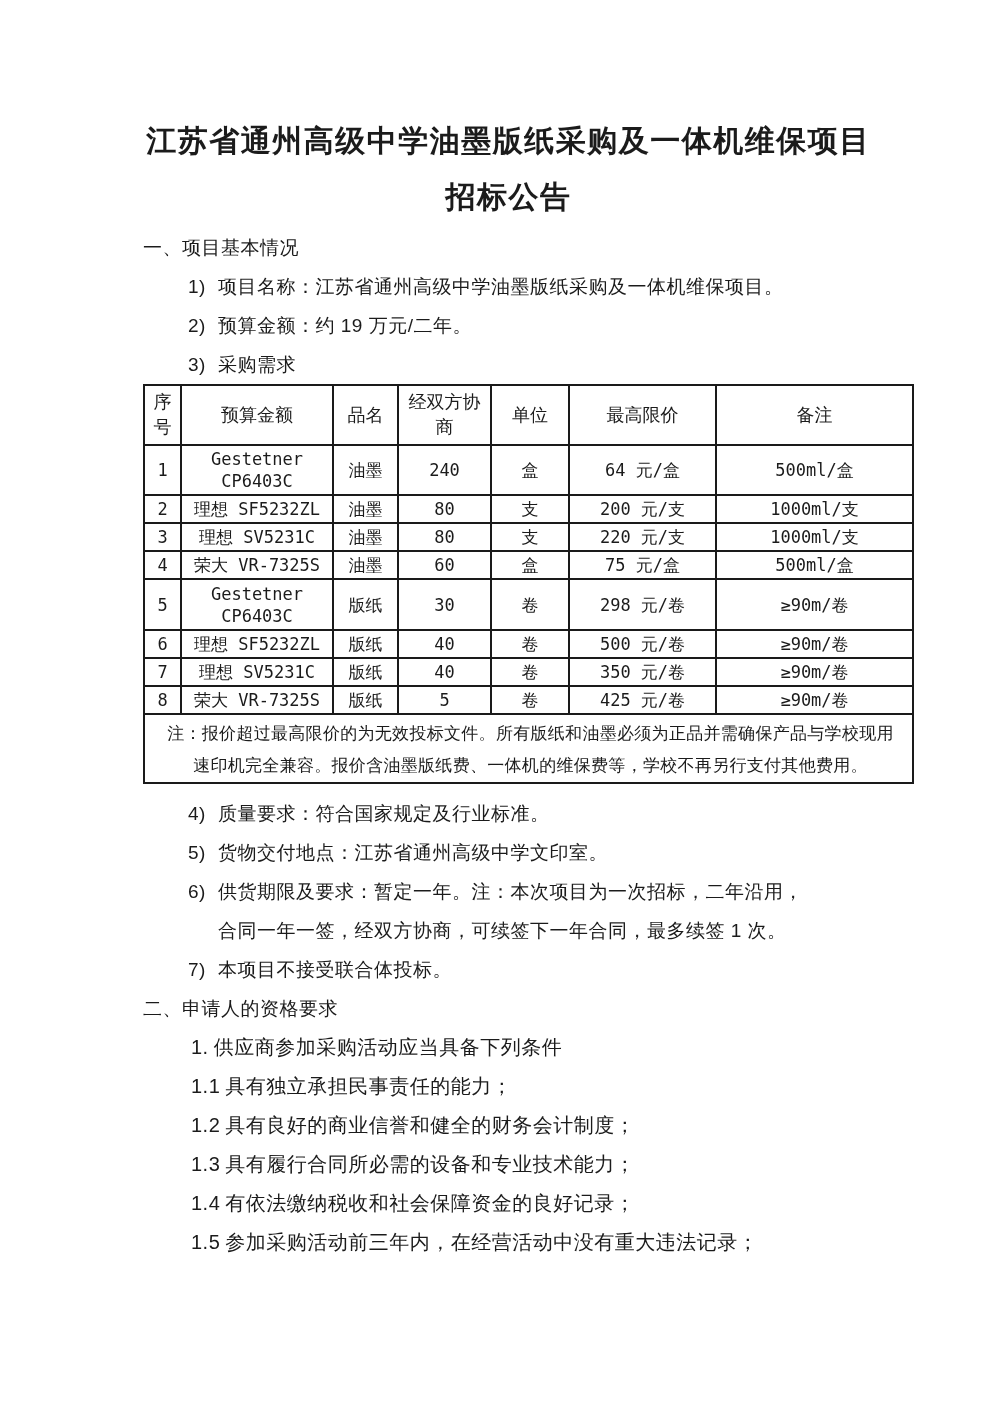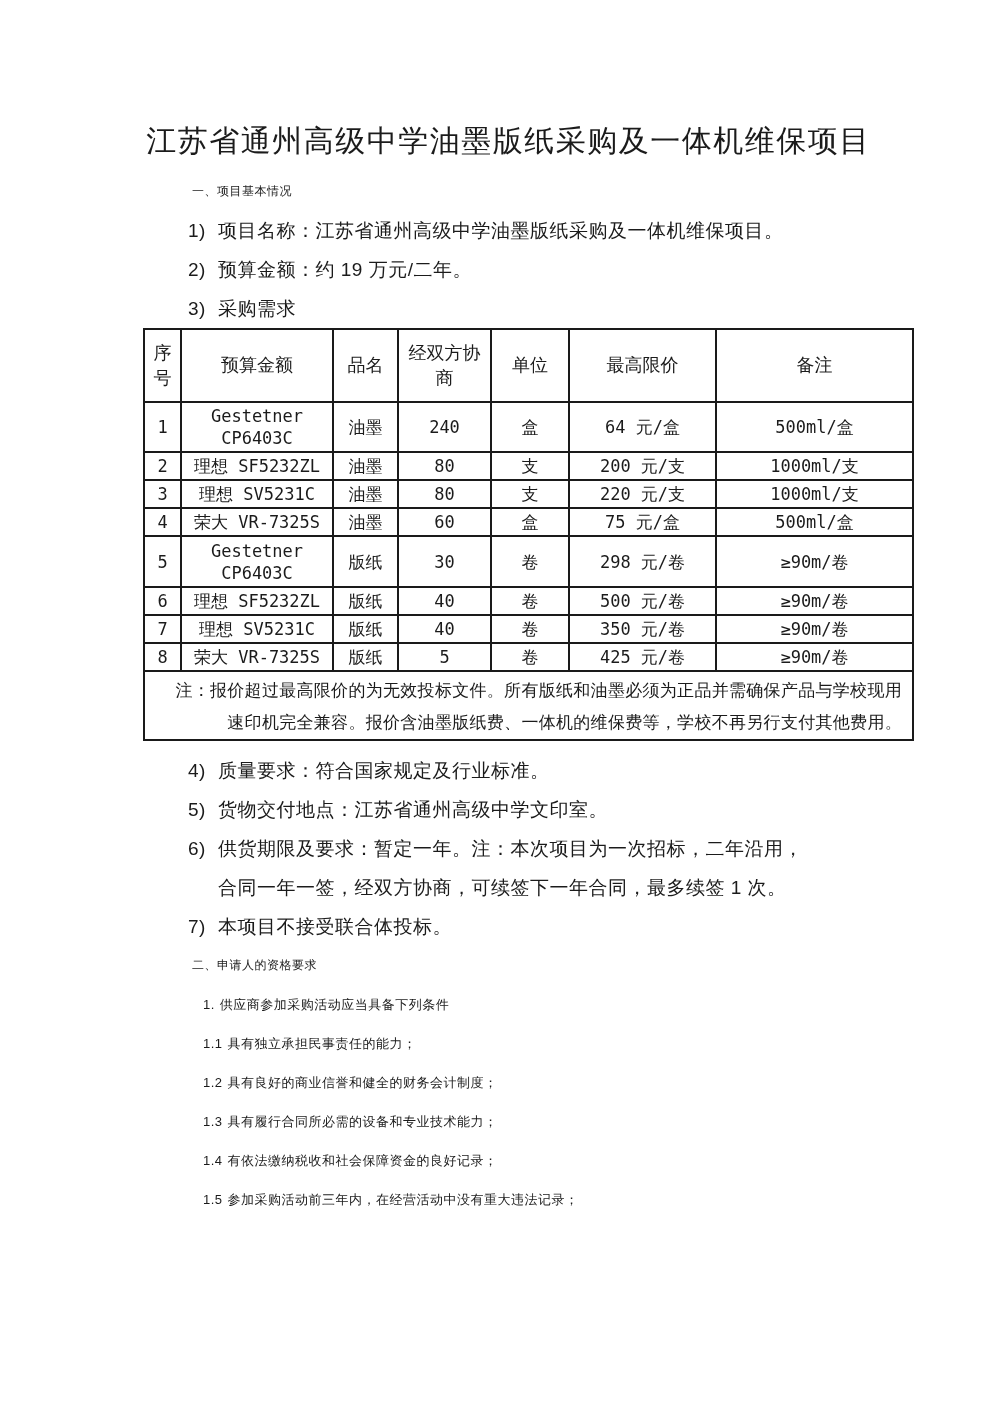--- a/index.html
+++ b/index.html
@@ -13,56 +13,55 @@
     height: 1415px;
     margin: 0 auto;
     background: #ffffff;
     color: #1b1b1b;
     overflow: hidden;
   }
   .titles { padding-top: 120px; }
   .title {
     text-align: center;
     font-size: 30px;
-    font-weight: normal;
+    font-weight: bold;
     line-height: 42px;
     letter-spacing: 1.5px;
     color: #1b1b1b;
     margin-left: 17px;
   }
   .title + .title { margin-top: 14px; }
 
   .content {
     margin-top: 10px;
     padding-left: 143px;
     padding-right: 88px; 
   }
 
   .section-heading {
-    margin-left: 49px;
-    font-size: 12px;
+    font-size: 19px;
     line-height: 39px;
     letter-spacing: 0.5px;
   }
   .list-item {
     display: flex;
     margin-left: 45px;
     font-size: 19px;
     line-height: 39px;
     letter-spacing: 0.5px;
   }
   .list-item .num {
     flex: 0 0 30px;
     width: 30px;
   }
   .list-item .txt { width: 602px; }
 
   .sub-item {
-    margin-left: 60px;
-    font-size: 13px;
+    margin-left: 48px;
+    font-size: 20px;
     line-height: 39px;
     letter-spacing: 0.5px;
   }
   .sub-item .num { margin-right: 5px; }
 
   table.req {
     table-layout: fixed;
     width: 769px;
     border-collapse: collapse;
     margin-top: 0;
@@ -77,43 +76,44 @@
   }
   table.req th {
     font-size: 18px;
     line-height: 25px;
   }
   table.req td {
     font-size: 17px;
     line-height: 22px;
     font-family: "DejaVu Sans Mono", "Liberation Sans", sans-serif;
   }
-  tr.r-head  { height: 73px; }
+  tr.r-head  { height: 60px; }
   tr.r-tall  { height: 50px; }
   tr.r-norm  { height: 28px; }
   tr.r-tall2 { height: 51px; }
   tr.r-note  { height: 66px; }
   tr.r-note td {
-    text-align: right;
+    text-align: center;
     vertical-align: top;
     padding: 3px 10px 0 14px;
     font-size: 17px;
     line-height: 32px;
     font-family: "Liberation Sans", sans-serif;
     letter-spacing: 0.3px;
   }
   .after-table { margin-top: 10px; }
 </style>
 </head>
 <body>
 
 <div class="doc">
 
   <div class="titles">
     <div class="title">江苏省通州高级中学油墨版纸采购及一体机维保项目</div>
+    <div class="title">招标公告</div>
   </div>
 
   <div class="content">
 
     <div class="section-heading">一、项目基本情况</div>
 
     <div class="list-item">
       <span class="num">1)</span>
       <span class="txt">项目名称：江苏省通州高级中学油墨版纸采购及一体机维保项目。</span>
     </div>

